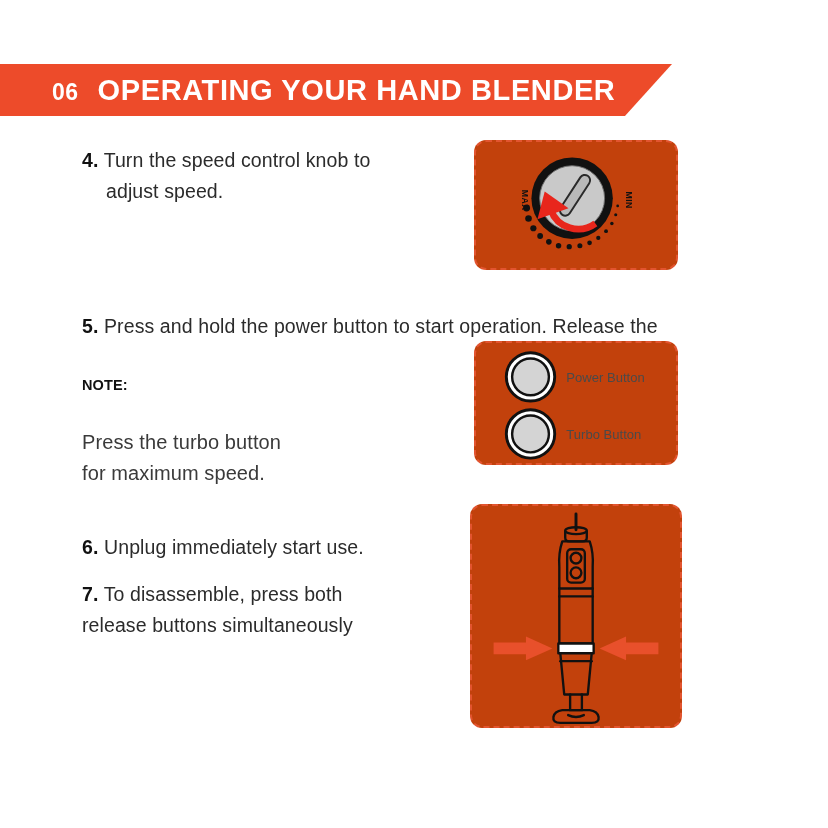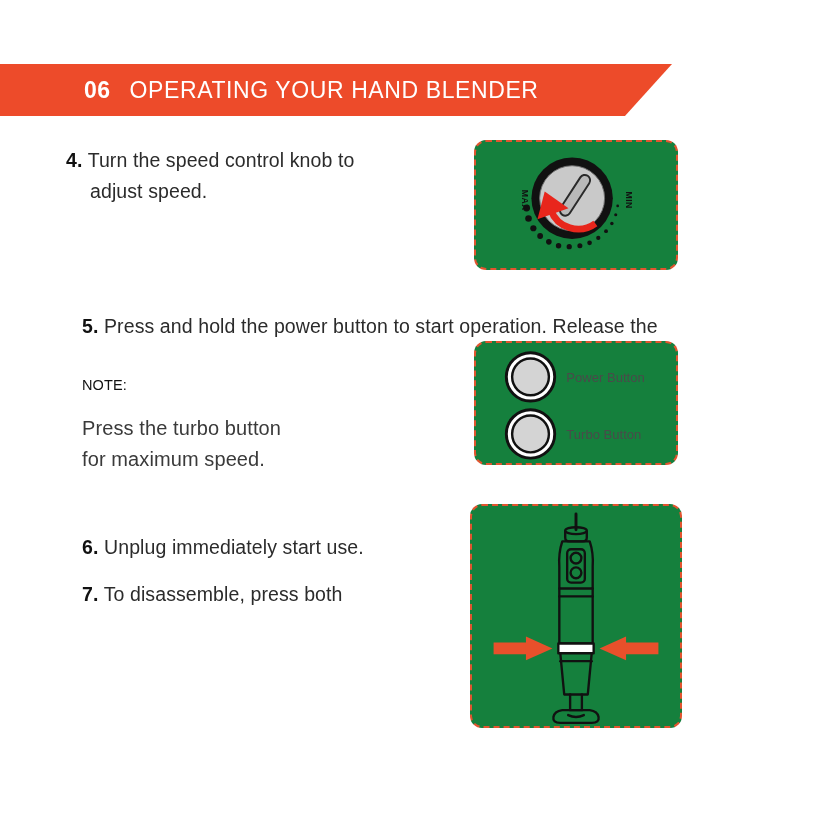--- a/index.html
+++ b/index.html
@@ -24,31 +24,31 @@
     width: 672px;
     height: 52px;
     background: #ED4B2A;
     clip-path: polygon(0 0, 100% 0, 93% 100%, 0 100%);
     display: flex;
     align-items: center;
   }
   .banner-inner {
     display: flex;
     align-items: baseline;
-    margin-left: 84px;
+    margin-left: 52px;
     color: #ffffff;
   }
   .banner-num {
     font-size: 23px;
     font-weight: bold;
     letter-spacing: 0.5px;
   }
   .banner-title {
-    font-size: 23px;
-    font-weight: normal;
+    font-size: 29px;
+    font-weight: bold;
     letter-spacing: 0.6px;
     margin-left: 19px;
   }
 
   
   .step {
     position: absolute;
     font-size: 19.5px;
     line-height: 31px;
     color: #2b2b2b;
@@ -56,47 +56,47 @@
   }
   .step b {
     font-weight: bold;
     color: #111;
   }
   .step-indent {
     display: block;
     padding-left: 24px;
   }
 
-  #step4 { left: 66px; top: 145px; width: 360px; }
+  #step4 { left: 82px; top: 145px; width: 360px; }
   #step5 { left: 82px; top: 311px; width: 630px; }
   #note  { left: 82px; top: 370px; width: 330px; }
   #step6 { left: 82px; top: 532px; width: 380px; }
   #step7 { left: 82px; top: 579px; width: 390px; }
 
   .note-title {
     font-size: 14.5px;
-    font-weight: normal;
+    font-weight: bold;
     color: #111;
     display: block;
-    margin-bottom: 12px;
+    margin-bottom: 26px;
   }
   .note-line {
     font-size: 20px;
     line-height: 31px;
     color: #3a3a3a;
     display: block;
   }
 
   
   .dashbox {
     position: absolute;
     border: 2px dashed #E2542F;
     border-radius: 12px;
     box-sizing: border-box;
-    background: #15803d;
+    background: #c2410c;
   }
   #box-knob    { left: 474px; top: 140px; width: 204px; height: 130px; }
   #box-buttons { left: 474px; top: 341px; width: 204px; height: 124px; }
   #box-blender { left: 470px; top: 504px; width: 212px; height: 224px; }
 
   .svg-fill { width: 100%; height: 100%; display: block; }
 
   .knob-label {
     font-size: 9px;
     font-weight: bold;
@@ -191,20 +191,21 @@
 </div>
 
 <div class="step" id="step6">
   <b>6.</b>
   <span>Unplug immediately start use.</span>
 </div>
 
 <div class="step" id="step7">
   <b>7.</b>
   <span>To disassemble, press both</span>
+  <span style="display:block">release buttons simultaneously</span>
 </div>
 
 <div class="dashbox" id="box-blender">
   <svg class="svg-fill" viewBox="0 0 212 224">
     <g fill="none" stroke="#111111" stroke-width="2.4" stroke-linejoin="round" stroke-linecap="round">
 
       <line x1="106" y1="8" x2="106" y2="24" stroke-width="3"></line>
       <ellipse cx="106" cy="25" rx="11" ry="3.5"></ellipse>
 
       <path d="M 95 26 L 95 32 Q 95 36 99 36 L 113 36 Q 117 36 117 32 L 117 26"></path>

